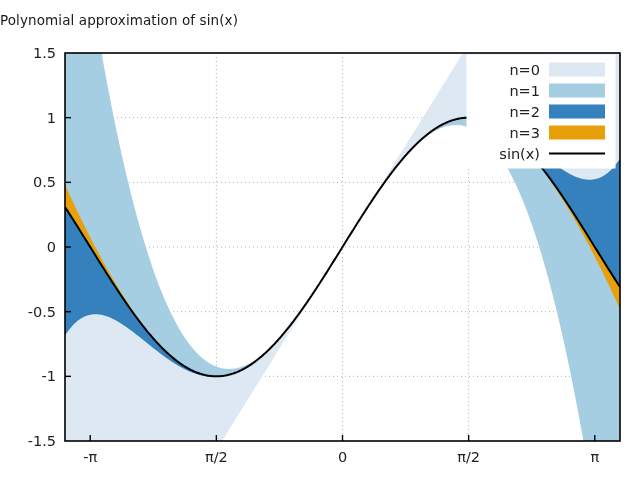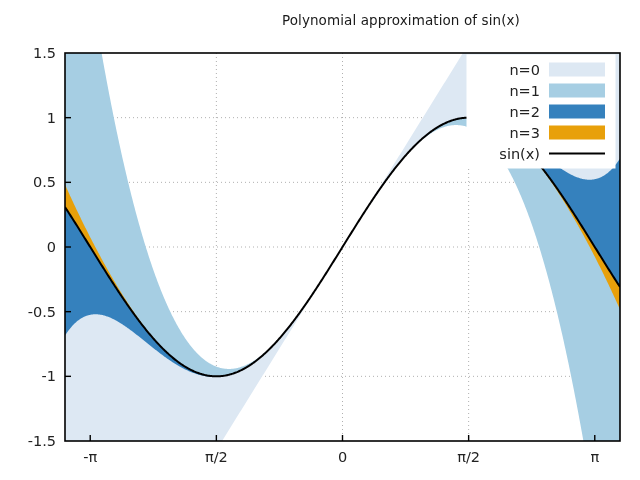--- a/index.html
+++ b/index.html
@@ -17,21 +17,21 @@
     position: relative;
     width: 640px;
     height: 480px;
     background: #ffffff;
   }
   #chart-title {
     position: absolute;
     left: 0;
     top: 12px;
     width: 520px;
-    text-align: right;
+    text-align: left;
     font-size: 13.5px;
     color: #1a1a1a;
     letter-spacing: 0.1px;
   }
   #plot-svg {
     position: absolute;
     left: 0;
     top: 0;
   }
   .tick-label {

